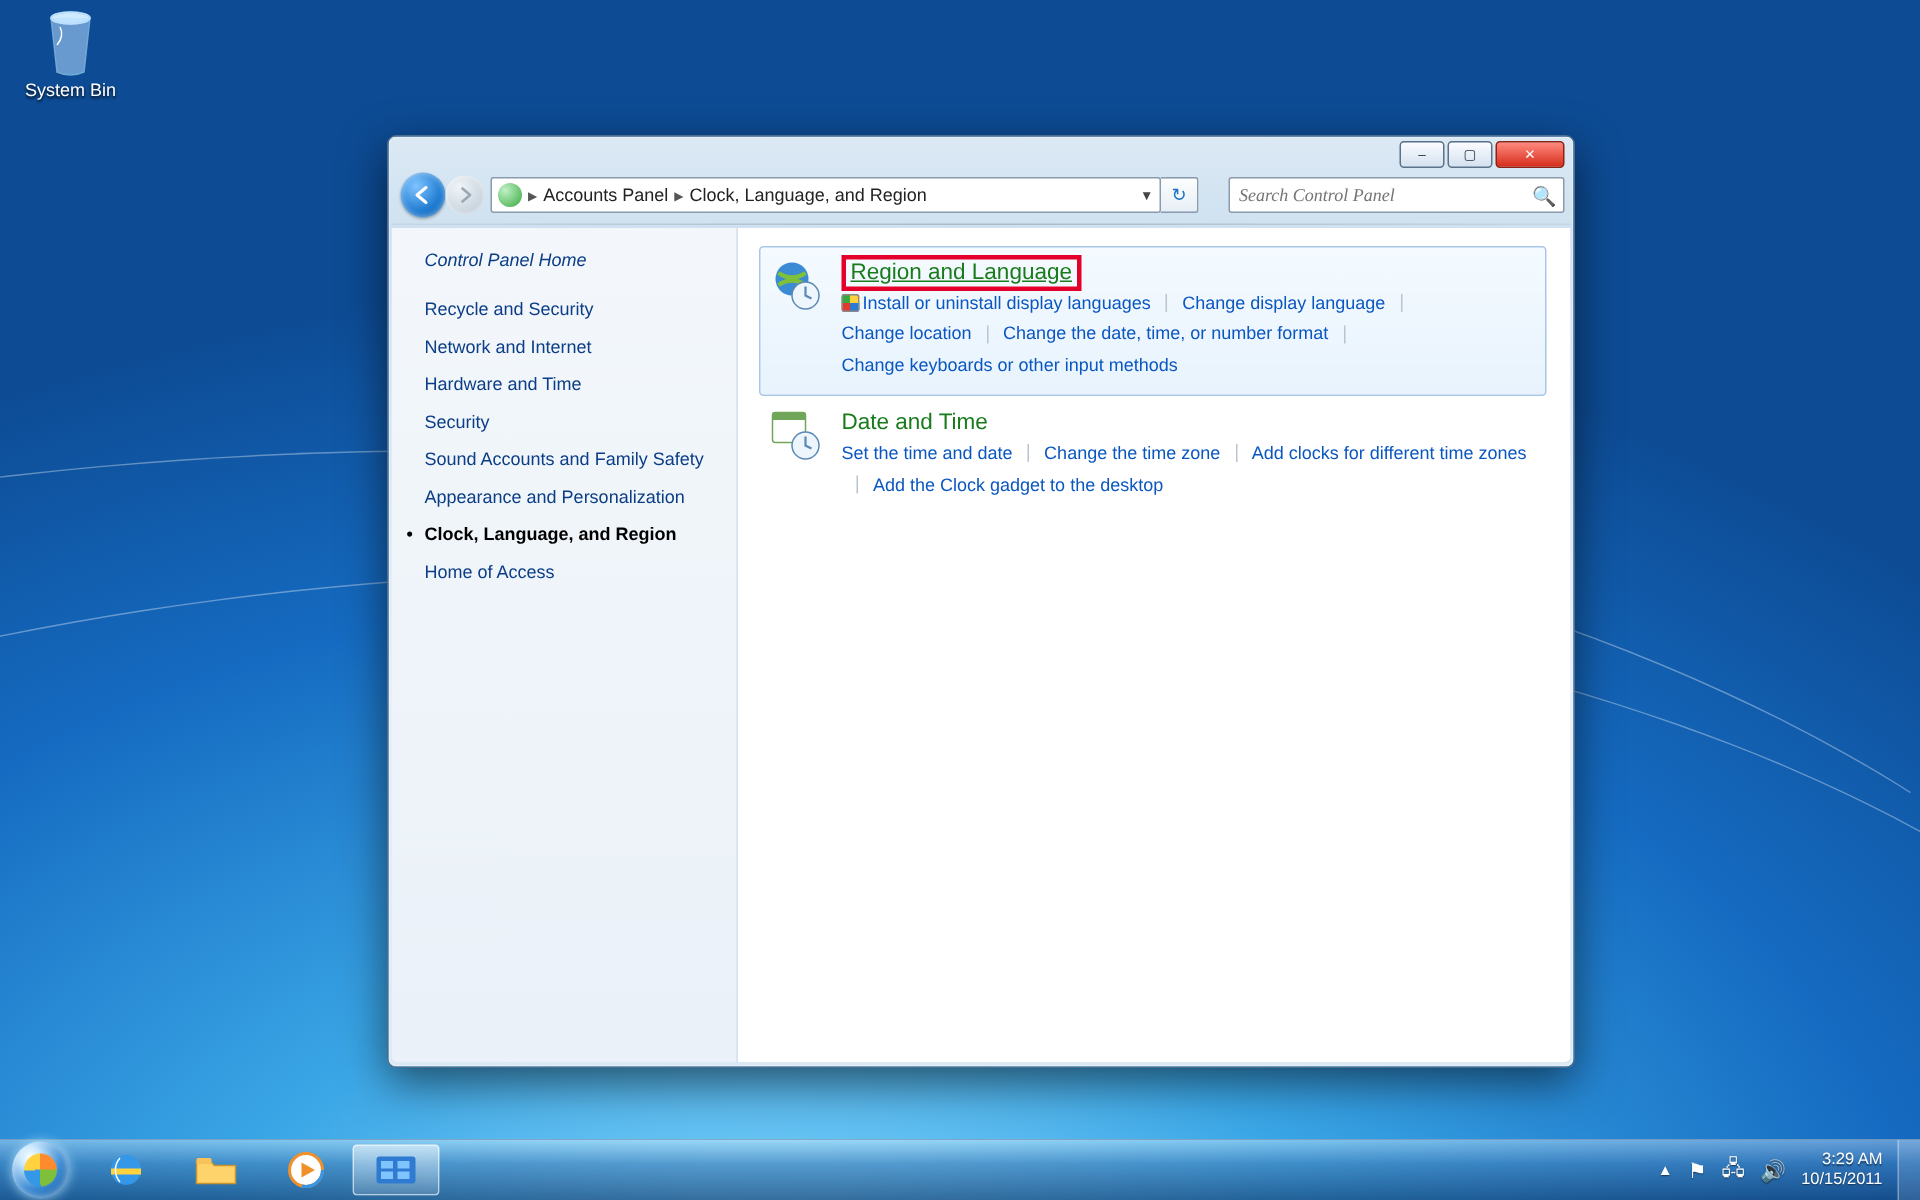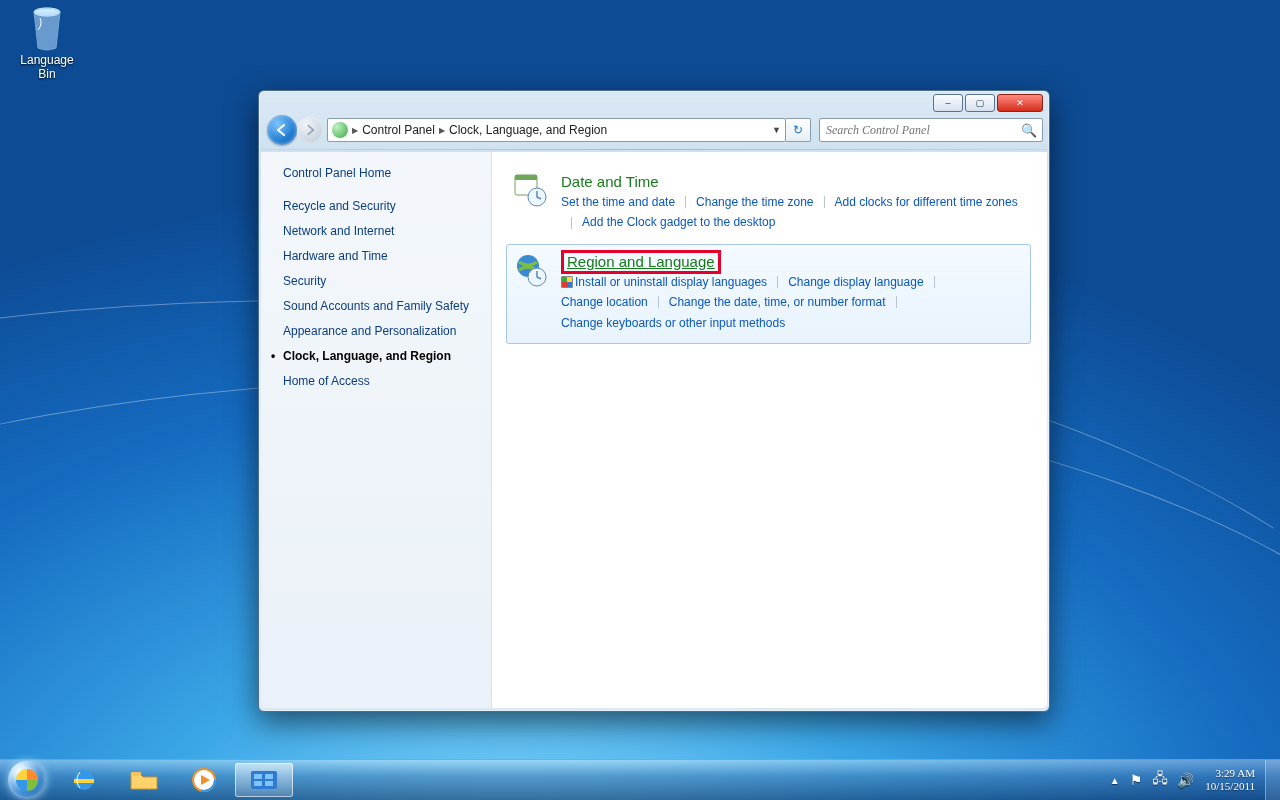--- a/index.html
+++ b/index.html
@@ -19,21 +19,21 @@
   .navbar{height:30px;display:flex;align-items:center;gap:4px;padding:0 6px 4px 8px;}
   .histbtns{display:flex;align-items:center;}
   .hist{width:30px;height:30px;border-radius:50%;display:flex;align-items:center;justify-content:center;color:#fff;font-size:16px;}
   .hist.back{background:radial-gradient(circle at 35% 30%,#7fc4ff,#1e7bd1 60%,#0b5aa3);box-shadow:inset 0 0 4px rgba(255,255,255,.6),0 1px 2px rgba(0,0,0,.3);}
   .hist.fwd{width:26px;height:26px;background:radial-gradient(circle at 35% 30%,#f0f4f8,#cfd9e2 60%,#b7c4d0);color:#8a97a3;box-shadow:inset 0 0 3px rgba(255,255,255,.8);}
   .addr{flex:1;height:22px;background:#fff;border:1px solid #8a9bad;border-radius:2px;display:flex;align-items:center;gap:4px;padding:0 4px;font-size:12px;color:#222;}
   .addr .cp-icon{width:16px;height:16px;border-radius:50%;background:radial-gradient(circle at 30% 30%,#bff1c5,#3aa93e);display:inline-block;position:relative;}
   .addr .tri{font-size:8px;color:#555;}
   .addr .drop{margin-left:auto;color:#444;font-size:9px;}
   .refresh{width:24px;height:22px;border:1px solid #8a9bad;border-left:none;background:linear-gradient(#fdfefe,#e6eef6);display:flex;align-items:center;justify-content:center;color:#1e72c3;border-radius:0 2px 2px 0;margin-left:-4px;}
-  .search{width:214px;height:22px;background:#fff;border:1px solid #8a9bad;border-radius:2px;margin-left:4px;display:flex;align-items:center;padding:0 4px;gap:28px;}
+  .search{width:214px;height:22px;background:#fff;border:1px solid #8a9bad;border-radius:2px;margin-left:16px;display:flex;align-items:center;padding:0 4px;gap:28px;}
   .search input{flex:1;border:none;outline:none;font:italic 12px "Segoe UI";color:#7c7c7c;background:transparent;}
   .search .mag{color:#2c6fb7;font-size:13px;}
   .sep{height:1px;background:linear-gradient(to right,rgba(0,0,0,.05),rgba(0,0,0,.18),rgba(0,0,0,.05));margin:0 2px;}
   .body{display:flex;height:556px;margin:2px;border-radius:0 0 4px 4px;overflow:hidden;}
   .sidebar{width:198px;background:linear-gradient(#f3f7fb,#eaf1f8);border-right:1px solid #d7e1eb;padding:14px 10px 0 22px;}
   .sidebar a{display:block;color:#0b3e86;text-decoration:none;margin-bottom:10px;line-height:1.25;}
   .sidebar a.active{color:#000;font-weight:bold;position:relative;}
   .sidebar a.active::before{content:"•";position:absolute;left:-12px;top:0;color:#000;}
   .main{flex:1;background:#fff;padding:12px 16px 0 14px;}
   .cat{display:flex;gap:14px;padding:8px 10px 10px 6px;border:1px solid transparent;}
@@ -47,40 +47,40 @@
   .shield{display:inline-block;width:12px;height:12px;vertical-align:-2px;margin-right:2px;background:conic-gradient(#ffd23e 0 25%,#2f7bd1 0 50%,#e23b2e 0 75%,#3aa93e 0);border-radius:2px;box-shadow:0 0 0 1px #888 inset;}
   .hl{border:3px solid #e4002b;padding:0 3px 1px;}
   
   .taskbar{position:absolute;left:0;right:0;bottom:0;height:40px;background:linear-gradient(rgba(250,253,255,.35),rgba(66,120,176,.55) 40%,rgba(20,60,110,.65));border-top:1px solid rgba(255,255,255,.4);backdrop-filter:blur(4px);display:flex;align-items:stretch;}
   .start{width:54px;display:flex;align-items:center;justify-content:center;}
   .orb{width:38px;height:38px;border-radius:50%;background:radial-gradient(circle at 32% 28%,#fff,#c9e9ff 18%,#3a8ad4 55%,#0a4b8e 100%);box-shadow:0 0 8px rgba(180,230,255,.8),inset 0 0 6px rgba(255,255,255,.7);position:relative;}
   .orb::after{content:"";position:absolute;inset:8px;border-radius:50%;background:conic-gradient(#ff8b2e 0 25%,#7ec03a 0 50%,#3597e8 0 75%,#ffd23e 0);}  
   .tbtn{width:58px;margin:3px 1px;border-radius:3px;display:flex;align-items:center;justify-content:center;}
   .tbtn.active{background:linear-gradient(rgba(255,255,255,.55),rgba(255,255,255,.15));box-shadow:inset 0 0 0 1px rgba(255,255,255,.6);}
   .tray{margin-left:auto;display:flex;align-items:center;gap:10px;padding:0 6px;color:#fff;text-shadow:0 1px 1px rgba(0,0,0,.5);}
-  .tray .clk{font-size:11px;line-height:1.15;text-align:right;padding-right:4px;font-family:Liberation Serif, serif;}
+  .tray .clk{font-size:11px;line-height:1.15;text-align:right;padding-right:4px;}
   .showdt{width:14px;align-self:stretch;border-left:1px solid rgba(255,255,255,.35);background:rgba(255,255,255,.12);}
   .tico{font-size:14px;}
 </style>
 </head>
 <body>
 
 <div class="streak" style="width:2100px;height:900px;left:-600px;top:380px;"></div>
 <div class="streak" style="width:2400px;height:1100px;left:-900px;top:300px;"></div>
 
 <div class="desktop-icon">
   <div class="bin">
     <svg viewBox="0 0 44 48">
       <ellipse cx="22" cy="8" rx="13" ry="4" fill="#cfeaff" stroke="#6fa9d6"></ellipse>
       <path d="M9 8 L13 44 Q22 48 31 44 L35 8" fill="rgba(180,220,255,.55)" stroke="#6fa9d6"></path>
       <ellipse cx="22" cy="8" rx="13" ry="4" fill="none" stroke="#bfe1ff"></ellipse>
       <path d="M15 14 q3 6 -2 12" fill="none" stroke="#fff" stroke-width="1"></path>
     </svg>
   </div>
-  <div>Language Bin</div>
+  <div>System Bin</div>
 </div>
 
 <div class="window">
   <div class="titlebar">
     <div class="winbtns">
       <div class="winbtn">–</div>
       <div class="winbtn">▢</div>
       <div class="winbtn close">✕</div>
     </div>
   </div>
@@ -93,47 +93,71 @@
       </div>
       <div class="hist fwd">
         <svg width="12" height="12" viewBox="0 0 14 14">
             <path d="M5 2 L11 7 L5 12" fill="none" stroke="#9aa8b4" stroke-width="2" stroke-linecap="round" stroke-linejoin="round"></path>
           </svg>
       </div>
     </div>
     <div class="addr">
       <span class="cp-icon"></span>
       <span class="tri">▶</span>
-      <span>Control Panel</span>
+      <span>Accounts Panel</span>
       <span class="tri">▶</span>
       <span>Clock, Language, and Region</span>
       <span class="drop">▼</span>
     </div>
     <div class="refresh">
         <span>↻</span>
       </div>
     <div class="search">
       <input placeholder="Search Control Panel" style="">
       <span class="mag">🔍</span>
     </div>
   </div>
   <div class="sep"></div>
   <div class="body">
     <div class="sidebar">
-      <a href="#" style="margin-bottom:18px;">Control Panel Home</a>
+      <a href="#" style="margin-bottom:18px;font-style:italic;">Control Panel Home</a>
       <a href="#">Recycle and Security</a>
       <a href="#">Network and Internet</a>
       <a href="#">Hardware and Time</a>
       <a href="#">Security</a>
       <a href="#">Sound Accounts and Family Safety</a>
       <a href="#">Appearance and Personalization</a>
       <a href="#" class="active">Clock, Language, and Region</a>
       <a href="#">Home of Access</a>
     </div>
     <div class="main">
+      <div class="cat sel">
+        <div class="ico">
+          <svg viewBox="0 0 34 34">
+              <circle cx="15" cy="13" r="11" fill="#3a8ad4"></circle>
+              <path d="M6 9q9 6 18 0M6 17q9 -6 18 0" stroke="#7ec03a" fill="none" stroke-width="3"></path>
+              <circle cx="24" cy="24" r="9" fill="#eef6fd" stroke="#5b89b5"></circle>
+              <path d="M24 18v6l4 2" stroke="#5b89b5" fill="none" stroke-width="1.5"></path>
+            </svg>
+        </div>
+        <div style="flex:1">
+          <h2><a href="#"><span class="hl"><span style="text-decoration:underline">Region and Language</span></span></a></h2>
+          <div class="tasks">
+            <a href="#"><span class="shield"></span><span>Install or uninstall display languages</span></a>
+              <span class="bar"></span>
+            <a href="#">Change display language</a>
+              <span class="bar"></span>
+            <a href="#">Change location</a>
+              <span class="bar"></span>
+            <a href="#">Change the date, time, or number format</a>
+              <span class="bar"></span>
+            <a href="#">Change keyboards or other input methods</a>
+          </div>
+        </div>
+      </div>
       <div class="cat">
         <div class="ico">
           <svg viewBox="0 0 34 34">
               <rect x="2" y="2" width="22" height="20" rx="2" fill="#fff" stroke="#6fa65a"></rect>
               <rect x="2" y="2" width="22" height="5" fill="#6fa65a"></rect>
               <circle cx="24" cy="24" r="9" fill="#eef6fd" stroke="#5b89b5"></circle>
               <path d="M24 18v6l4 2" stroke="#5b89b5" fill="none" stroke-width="1.5"></path>
             </svg>
         </div>
         <div style="flex:1">
@@ -142,44 +166,20 @@
             <a href="#">Set the time and date</a>
               <span class="bar"></span>
             <a href="#">Change the time zone</a>
               <span class="bar"></span>
             <a href="#">Add clocks for different time zones</a>
               <span class="bar"></span>
             <a href="#">Add the Clock gadget to the desktop</a>
           </div>
         </div>
       </div>
-      <div class="cat sel">
-        <div class="ico">
-          <svg viewBox="0 0 34 34">
-              <circle cx="15" cy="13" r="11" fill="#3a8ad4"></circle>
-              <path d="M6 9q9 6 18 0M6 17q9 -6 18 0" stroke="#7ec03a" fill="none" stroke-width="3"></path>
-              <circle cx="24" cy="24" r="9" fill="#eef6fd" stroke="#5b89b5"></circle>
-              <path d="M24 18v6l4 2" stroke="#5b89b5" fill="none" stroke-width="1.5"></path>
-            </svg>
-        </div>
-        <div style="flex:1">
-          <h2><a href="#"><span class="hl"><span style="text-decoration:underline">Region and Language</span></span></a></h2>
-          <div class="tasks">
-            <a href="#"><span class="shield"></span><span>Install or uninstall display languages</span></a>
-              <span class="bar"></span>
-            <a href="#">Change display language</a>
-              <span class="bar"></span>
-            <a href="#">Change location</a>
-              <span class="bar"></span>
-            <a href="#">Change the date, time, or number format</a>
-              <span class="bar"></span>
-            <a href="#">Change keyboards or other input methods</a>
-          </div>
-        </div>
-      </div>
     </div>
   </div>
 </div>
 
 <div class="taskbar">
   <div class="start">
       <div class="orb"></div>
     </div>
   <div class="tbtn">
       <svg width="28" height="28">

